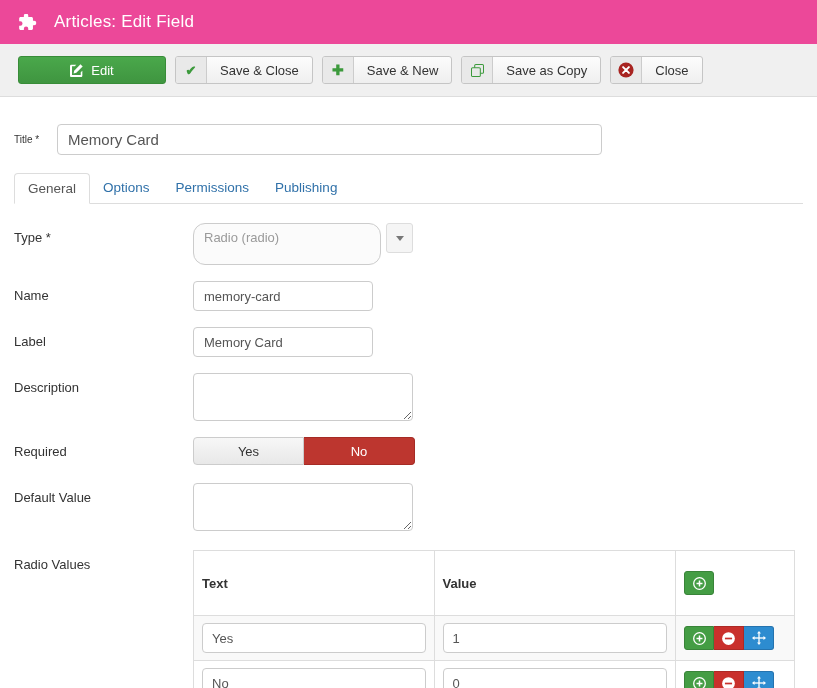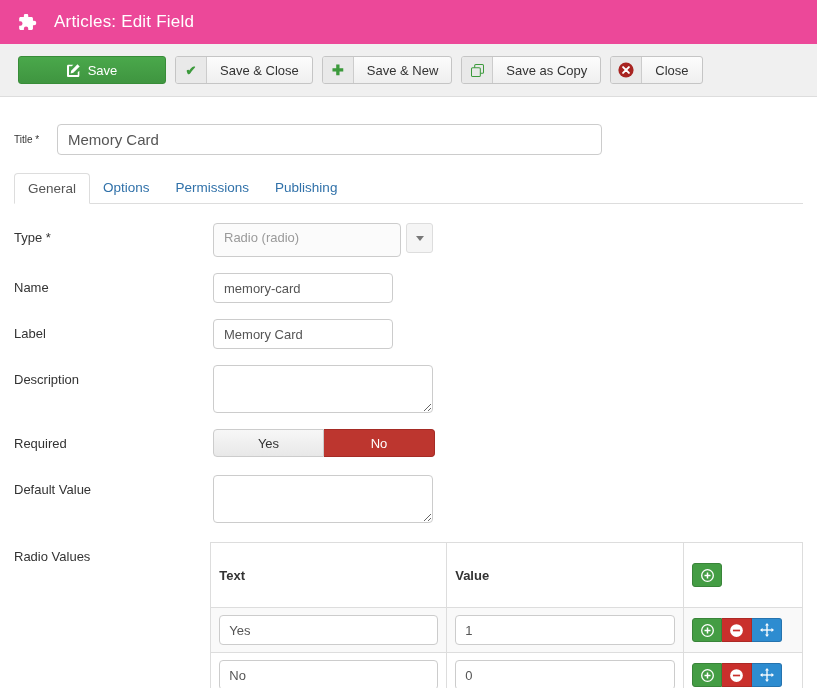--- a/index.html
+++ b/index.html
@@ -30,25 +30,25 @@
   .title-label { width:43px; font-size:10px; color:#333; }
   .title-input { width:545px; height:31px; border:1px solid #ccc; border-radius:4px;
                  padding:4px 10px; font-size:15px; color:#555; font-family:inherit; }
 
   .tabs { margin-top:18px; display:flex; border-bottom:1px solid #ddd; }
   .tab { padding:7px 13px; font-size:13.5px; color:#3071a9; cursor:pointer; margin-bottom:-1px; }
   .tab.active { background:#fff; border:1px solid #ddd; border-bottom:1px solid #fff;
                 border-radius:4px 4px 0 0; color:#555; }
 
   .form { margin-top:19px; }
-  .frow { display:flex; margin-bottom:16px;gap:20px; }
+  .frow { display:flex; margin-bottom:16px; }
   .flabel { width:179px; font-size:13px; color:#333; padding-top:7px; }
 
   .type-wrap { display:flex; gap:5px; }
-  .type-select { width:188px; height:34px; border:1px solid #ccc; border-radius:4px;
+  .type-select { width:188px; height:42px; border:1px solid #ccc; border-radius:12px;
                  background:#fbfbfb; color:#9a9a9a; font-size:13px; padding:6px 10px; }
   .caret-btn { width:27px; height:30px; background:#f5f5f5; border:1px solid #ddd; border-radius:3px;
                display:flex; align-items:center; justify-content:center; }
   .caret { width:0; height:0; border-left:4px solid transparent; border-right:4px solid transparent;
            border-top:5px solid #777; }
 
   .text-input { width:180px; height:30px; border:1px solid #ccc; border-radius:4px;
                 padding:6px 10px; font-size:13px; color:#555; font-family:inherit; }
   .tarea { width:220px; height:48px; border:1px solid #ccc; border-radius:4px;
            padding:4px 8px; font-size:13px; color:#555; resize:both; font-family:inherit; }
@@ -90,21 +90,21 @@
 </div>
 
 <div class="toolbar">
   <button class="btn-save">
     <span style="display:flex;">
       <svg width="13" height="13" viewBox="0 0 16 16" fill="#fff">
         <path d="M12.9.4l2.7 2.7-7.8 7.8-3.4.7.7-3.4L12.9.4z"></path>
         <path d="M13.2 10.2v3.3H2.5V2.8h3.3l2-2H1.6C.7.8 0 1.5 0 2.4v12c0 .9.7 1.6 1.6 1.6h12c.9 0 1.6-.7 1.6-1.6V8.2l-2 2z"></path>
       </svg>
     </span>
-    <span>Save</span>
+    <span>Edit</span>
   </button>
 
   <button class="tbtn">
     <span class="ticon">
         <span class="glyph-green">✔</span>
       </span>
     <span class="tlabel">Save &amp; Close</span>
   </button>
 
   <button class="tbtn">

